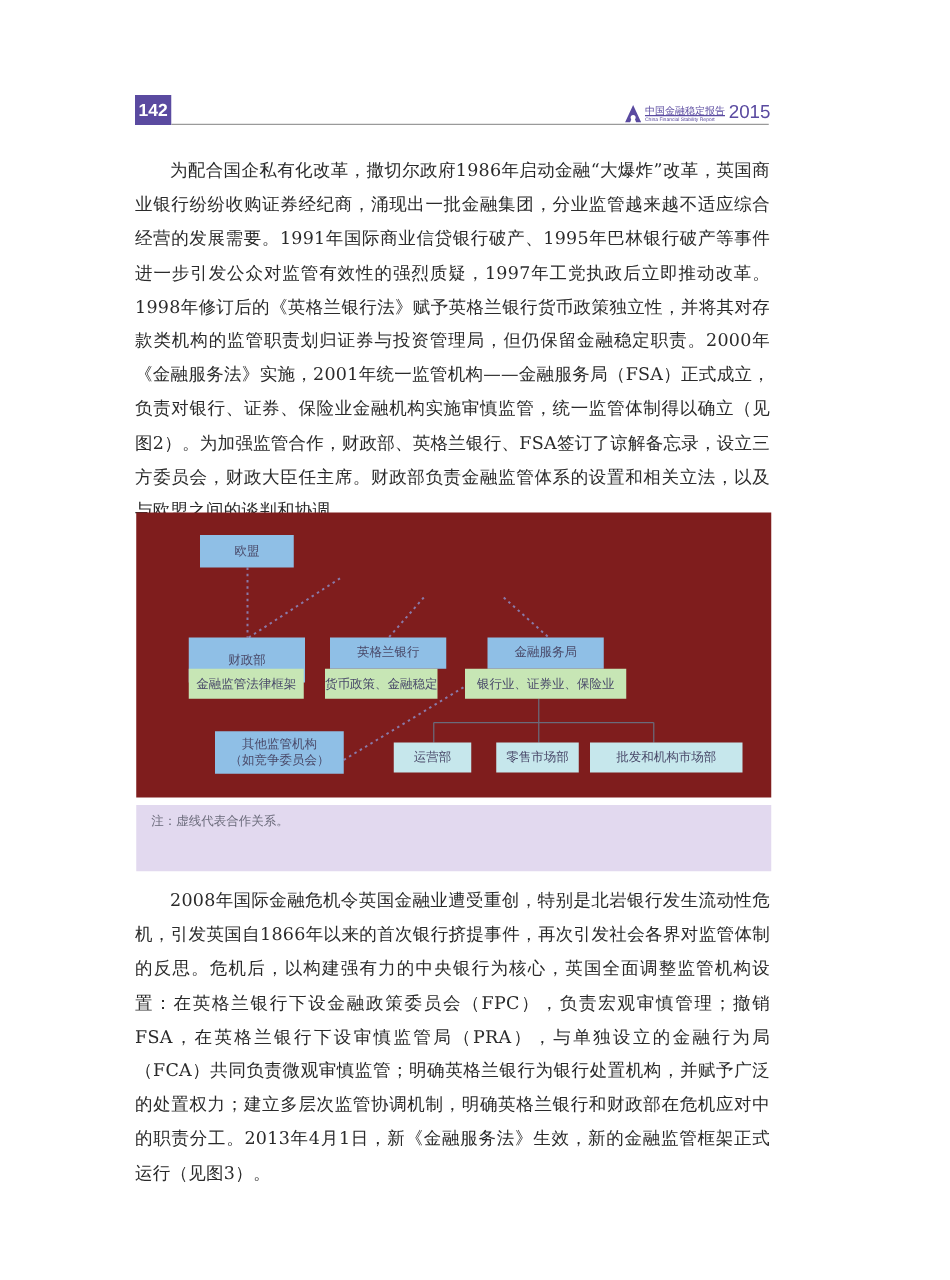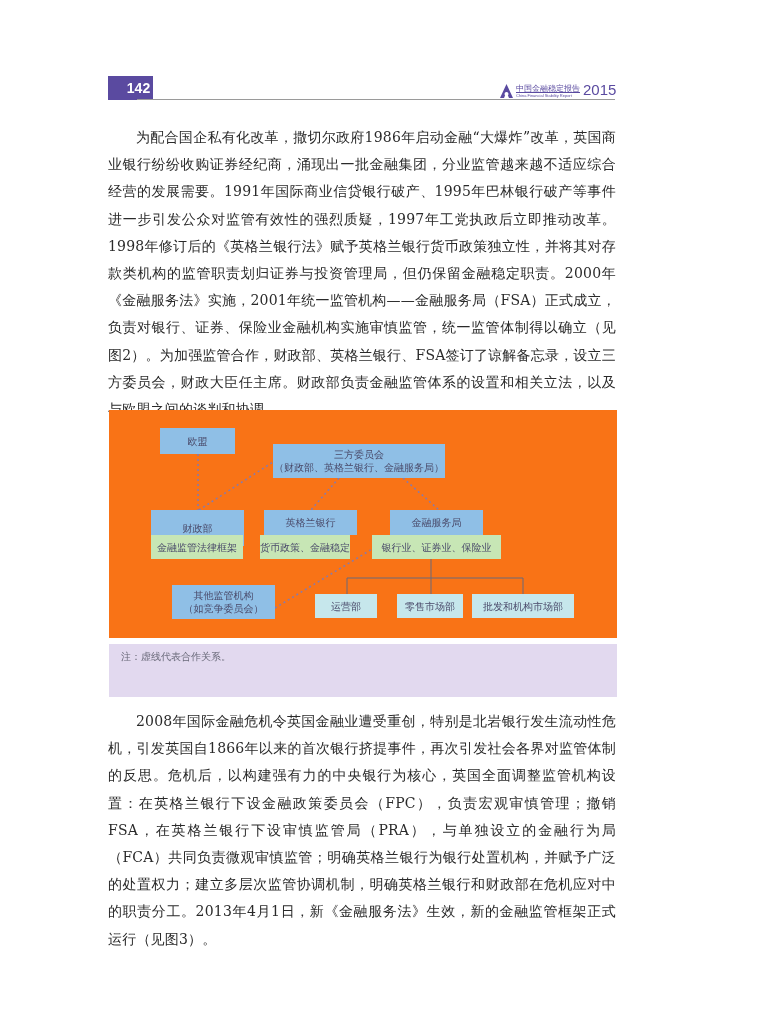--- a/index.html
+++ b/index.html
@@ -1,31 +1,31 @@
 <!DOCTYPE html>
 <html><head>
 <meta charset="utf-8">
 <style>
   html, body { margin:0; padding:0; }
   body { width:760px; height:1024px; background:#ffffff; position:relative; overflow:hidden;
          font-family:"DejaVu Serif","Liberation Serif",serif; color:#2a2a2a; }
   .abs { position:absolute; }
   .pgnum { left:108px; top:76px; width:29px; height:24px; background:#5a4aa0; color:#fff;
            font-family:"Liberation Sans",sans-serif; font-weight:bold; font-size:14px;
-           line-height:24px; text-align:center;padding-left:16px; }
+           line-height:24px; text-align:center; }
   .hline { left:137px; top:99px; width:478px; height:1px; background:#9a9a9a; }
   .brand { left:500px; top:78px; height:20px; display:flex; align-items:flex-end; gap:3px; }
   .brand-logo { width:13px; height:14px; }
   .brand-text { display:flex; flex-direction:column; line-height:1; }
   .brand-cn { font-family:"DejaVu Sans",sans-serif; font-size:8px; color:#5a4aa0;text-decoration:underline; }
   .brand-en { font-family:"Liberation Sans",sans-serif; font-size:4px; color:#5a4aa0; margin-top:1px; }
   .brand-year { font-family:"Liberation Sans",sans-serif; font-size:15px; color:#5a4aa0; line-height:16px; }
   .para { left:108px; width:508px; font-size:14px; line-height:27.2px; text-align:justify;
           text-indent:28px; letter-spacing:0.2px; margin:0; }
-  .fig { left:109px; top:410px; width:508px; height:228px; background:#f97316; }
+  .fig { left:109px; top:410px; width:508px; height:228px; background:#7f1d1d; }
   .cap { left:109px; top:644px; width:508px; height:53px; background:#e2d9ef; }
   .cap-note { position:absolute; left:12px; top:6px; font-size:10px; color:#6a6a7a; }
   .cap-title { position:absolute; left:0; width:100%; top:25px; text-align:center;
                font-family:"DejaVu Sans",sans-serif; font-size:12.5px; font-weight:bold; color:#333; }
   .box { position:absolute; display:flex; align-items:center; justify-content:center; text-align:center;
          font-size:10px; color:#4a4a6a; line-height:13px; box-sizing:border-box; }
   .blue { background:#8fbfe6; }
   .green { background:#c7e6b5; }
   .cyan { background:#c6e7ec; }
   svg.lines { position:absolute; left:0; top:0; }
@@ -64,41 +64,37 @@
       <line x1="322" y1="149" x2="322" y2="168"></line>
       <line x1="238" y1="168" x2="414" y2="168"></line>
       <line x1="238" y1="168" x2="238" y2="184"></line>
       <line x1="322" y1="168" x2="322" y2="184"></line>
       <line x1="414" y1="168" x2="414" y2="184"></line>
     </g>
   </svg>
 
   <div class="box blue" style="left:51px;top:18px;width:75px;height:26px;">欧盟</div>
 
-  <div class="box blue" style="left:164px;top:34px;width:172px;height:34px;flex-direction:column;">
-    <span>三方委员会</span>
-    <span>（财政部、英格兰银行、金融服务局）</span>
-  </div>
 
   <div class="box blue" style="left:42px;top:100px;width:93px;height:36px;">财政部</div>
   <div class="box green" style="left:42px;top:125px;width:92px;height:24px;">金融监管法律框架</div>
 
   <div class="box blue" style="left:155px;top:100px;width:93px;height:25px;">英格兰银行</div>
   <div class="box green" style="left:151px;top:125px;width:90px;height:24px;">货币政策、金融稳定</div>
 
   <div class="box blue" style="left:281px;top:100px;width:93px;height:25px;">金融服务局</div>
   <div class="box green" style="left:263px;top:125px;width:129px;height:24px;">银行业、证券业、保险业</div>
 
   <div class="box blue" style="left:63px;top:175px;width:103px;height:34px;flex-direction:column;">
     <span>其他监管机构</span>
     <span>（如竞争委员会）</span>
   </div>
 
   <div class="box cyan" style="left:206px;top:184px;width:62px;height:24px;">运营部</div>
   <div class="box cyan" style="left:288px;top:184px;width:66px;height:24px;">零售市场部</div>
-  <div class="box cyan" style="left:363px;top:184px;width:102px;height:24px;">批发和机构市场部</div>
+  <div class="box cyan" style="left:363px;top:184px;width:122px;height:24px;">批发和机构市场部</div>
 </div>
 
 <div class="abs cap">
   <div class="cap-note">注：虚线代表合作关系。</div>
 </div>
 
 <p class="abs para" style="top:708px;">2008年国际金融危机令英国金融业遭受重创，特别是北岩银行发生流动性危机，引发英国自1866年以来的首次银行挤提事件，再次引发社会各界对监管体制的反思。危机后，以构建强有力的中央银行为核心，英国全面调整监管机构设置：在英格兰银行下设金融政策委员会（FPC），负责宏观审慎管理；撤销FSA，在英格兰银行下设审慎监管局（PRA），与单独设立的金融行为局（FCA）共同负责微观审慎监管；明确英格兰银行为银行处置机构，并赋予广泛的处置权力；建立多层次监管协调机制，明确英格兰银行和财政部在危机应对中的职责分工。2013年4月1日，新《金融服务法》生效，新的金融监管框架正式运行（见图3）。</p>
 
 </body></html>

